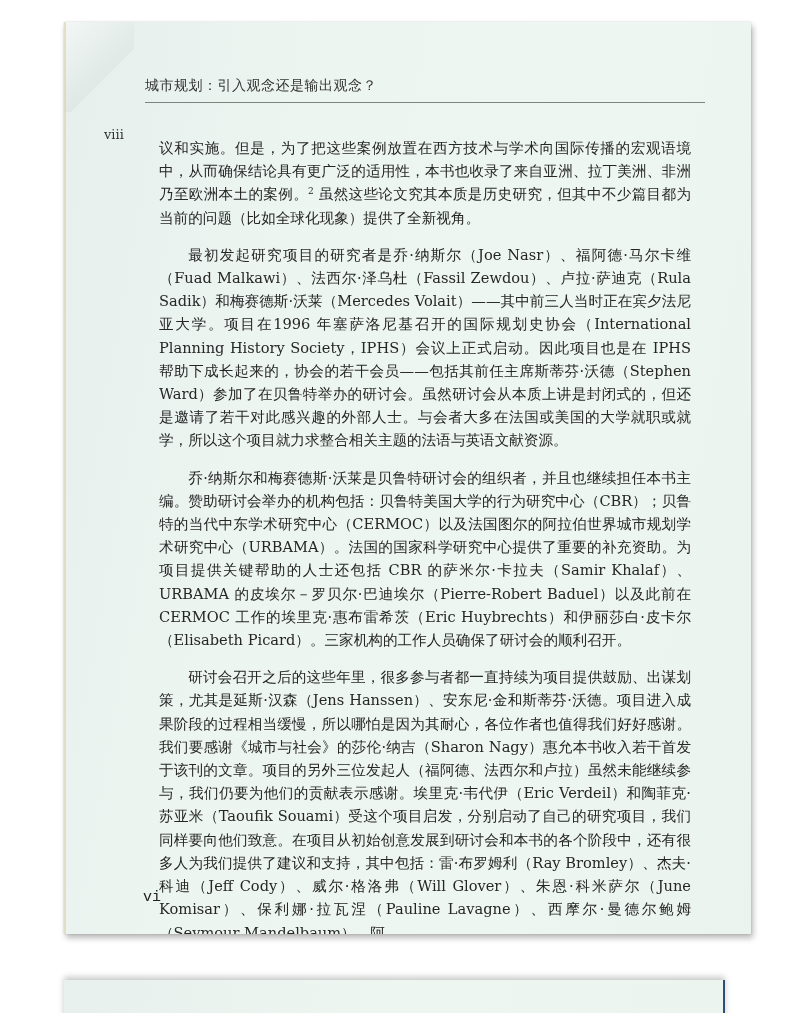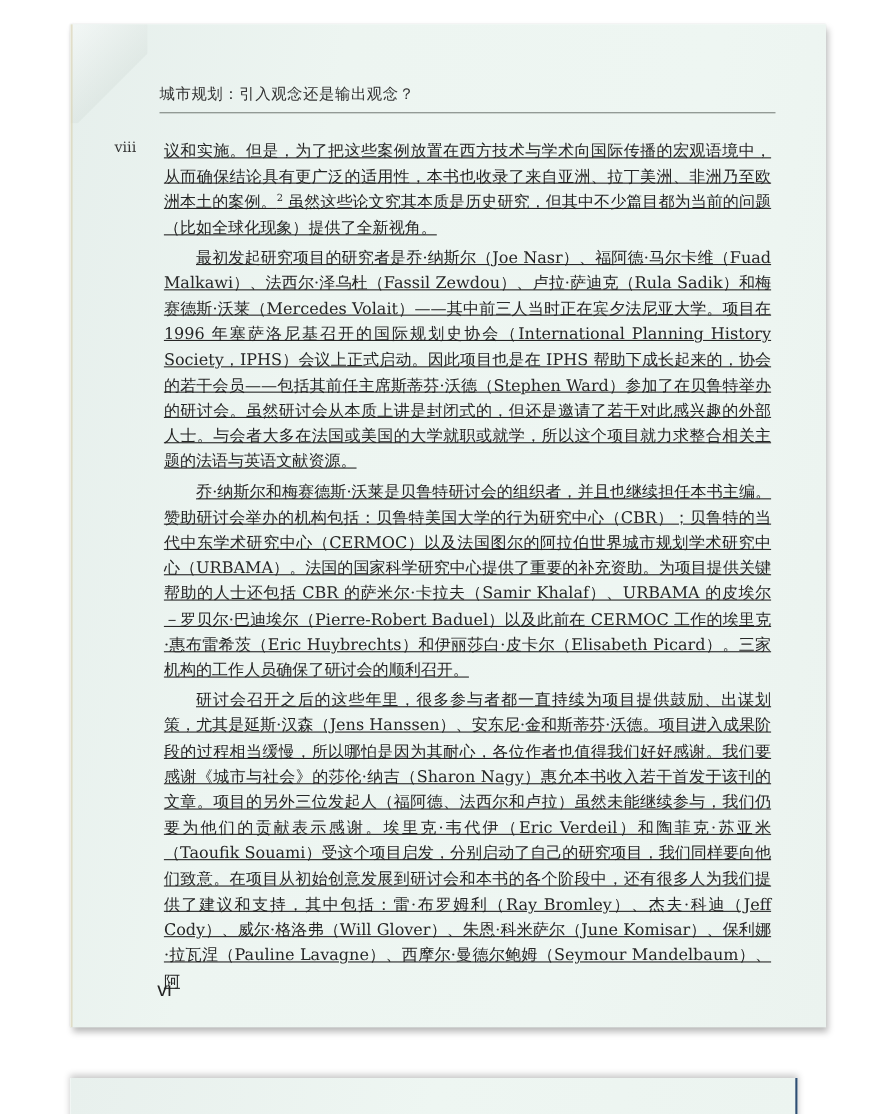--- a/index.html
+++ b/index.html
@@ -29,26 +29,26 @@
     position:absolute; left:81px; top:80px; width:560px; height:1px; background:#7d847f;
   }
   .margin-folio {
     position:absolute; left:40px; top:105px; font-size:13px; color:#333;text-align:right;
   }
   .body-text {
     position:absolute; left:81px; top:100px; width:560px;
     font-size:14.6px; line-height:23.2px; color:#262626;
     text-align:justify;
   }
-  .body-text p { margin:4px;text-decoration:underline; }
+  .body-text p { margin:14px; }
   .body-text p.indent { text-indent:2em; }
   .body-text sup { font-size:9px; vertical-align:top; position:relative; top:-2px; }
   .folio {
     position:absolute; left:79px; top:867px;
-    font-family:Liberation Sans, sans-serif; font-size:18px; color:#222;
+    font-family:Liberation Mono, monospace; font-size:15px; color:#222;
   }
   .page2 {
     position:absolute; left:64px; top:980px; width:659px; height:60px;
     background:linear-gradient(100deg,#e8f0ed,#eef6f2 50%,#ecf4f0);
     box-shadow:0 -3px 6px rgba(0,0,0,0.22);
     border-right:2px solid #2e4f73;
   }
 </style>
 </head>
 <body>

